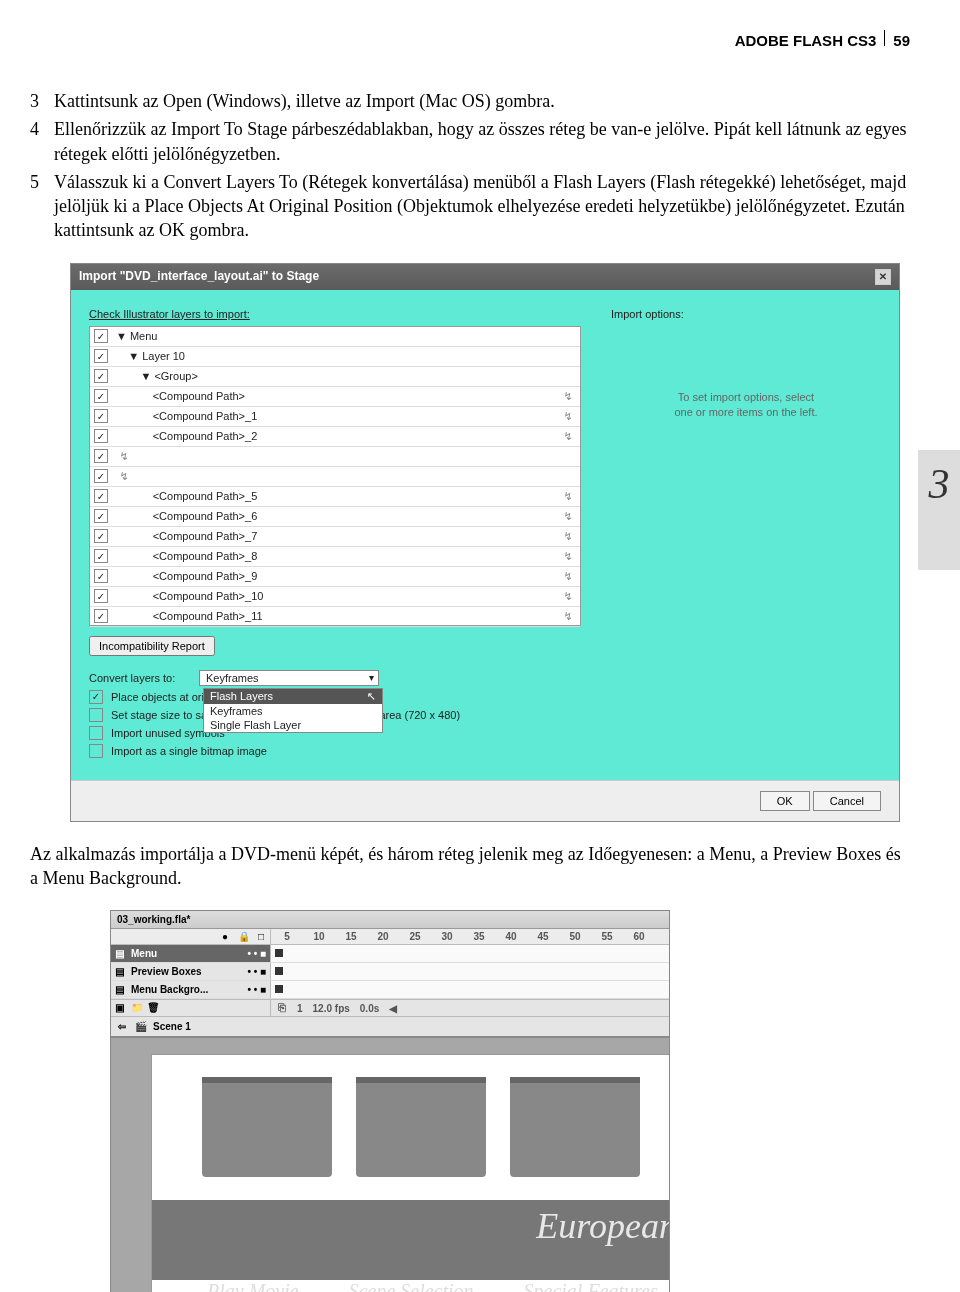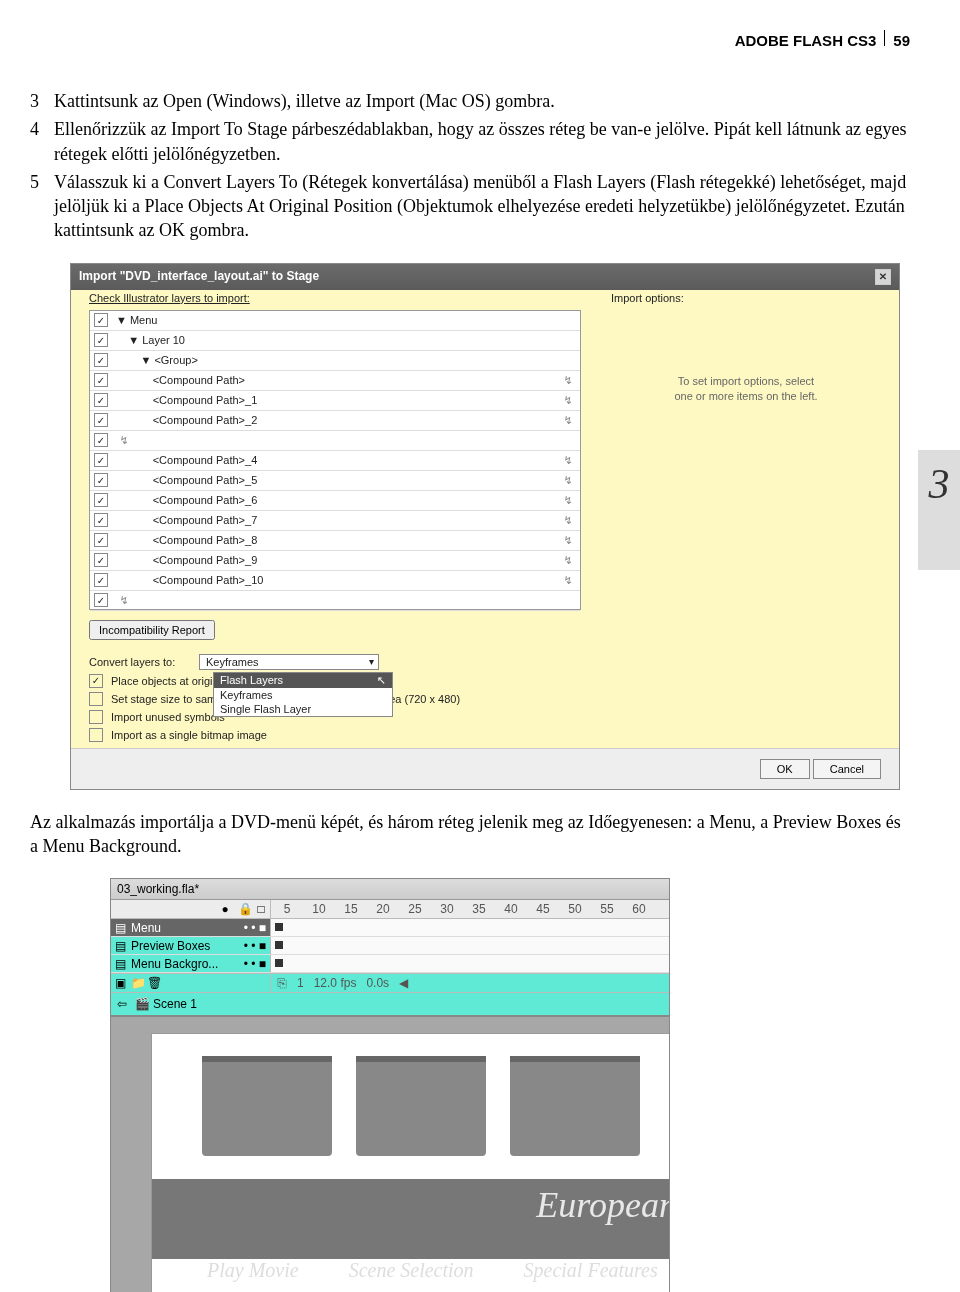--- a/index.html
+++ b/index.html
@@ -11,47 +11,47 @@
 .header-sep { border-left: 1px solid #000; margin: 0 8px; height: 16px; }
 .header-page { font-weight: bold; font-size: 15px; }
 .header-sub { font-weight: bold; font-size: 15px; }
 .body-text { font-family: "Times New Roman", Times, serif; font-size: 18px; line-height: 1.35; margin-bottom: 20px; }
 .step { display: flex; margin-bottom: 4px; }
 .step-num { width: 24px; flex-shrink: 0; }
 .step-txt { flex: 1; }
 .dialog { border: 1px solid #888; margin: 10px 0 20px 40px; width: 830px; font-family: Tahoma, Arial, sans-serif; font-size: 11px; color: #222; background: #eee;}
 .titlebar { background: linear-gradient(#6b6b6b, #5a5a5a); color: #fff; padding: 5px 8px; display: flex; justify-content: space-between; font-weight: bold; font-size: 12px;}
 .closebox { width:16px; height:16px; border:1px solid #ccc; background:#d6d6d6; display:flex; align-items:center; justify-content:center; font-size:10px; color:#333;}
-.dlgbody { padding: 2px 18px; background:#fef9c3; }
+.dlgbody { padding: 18px 18px; background:#5eead4; }
 .columns { display: flex; }
 .leftcol { flex: 1; }
 .rightcol { width: 300px; padding-left: 30px; }
 .list-label { margin-bottom: 6px; text-decoration:underline; }
 .layerlist { background: #fff; border: 1px solid #999; height: 300px; }
 .row { display: flex; align-items: center; border-bottom: 1px solid #ddd; padding: 2px 4px; height:20px; }
 .ck { width:14px; height:14px; border:1px solid #888; margin-right:8px; display:flex; align-items:center; justify-content:center; font-size:10px; flex-shrink:0;}
 .rowlabel { flex:1; white-space:nowrap; overflow:hidden; }
 .rowicon { width:16px; text-align:center; color:#888; }
 .incompat { margin-top:10px; }
 .incompat button { padding:2px 8px; font-size:11px;}
 .options { margin-top:14px; }
 .optline { display:flex; align-items:center; margin:4px 0; }
 .optline .lbl { width:110px; }
 .dropdown { position:relative; display:inline-block; }
 .dropdown-field { border:1px solid #888; background:#fff; padding:1px 20px 1px 6px; width:180px; position:relative; }
 .dropdown-field:after { content:"▾"; position:absolute; right:4px; top:1px; font-size:10px;}
-.dropdown-menu { position:absolute; top:18px; left:14px; border:1px solid #888; background:#fff; width:180px; z-index:5;}
+.dropdown-menu { position:absolute; top:18px; left:4px; border:1px solid #888; background:#fff; width:180px; z-index:5;}
 .dropdown-item { padding:1px 6px; }
 .dropdown-item.sel { background:#555; color:#fff; display:flex; align-items:center; justify-content:space-between;}
 .hint { text-align:center; color:#666; margin-top:70px; line-height:1.4; }
 .buttons { text-align:right; padding:10px 18px; border-top:1px solid #ccc; background:#eee;}
 .btn { padding:3px 16px; border:1px solid #888; background:#f4f4f4; margin-left:0; font-size:11px;}
 .chapter-tab { position:absolute; right:0; top:450px; width:42px; height:120px; background:#ddd; display:flex; align-items:flex-start; justify-content:center; padding-top:10px;}
 .chapter-num { font-family:"Times New Roman", serif; font-size:42px; font-style:italic; color:#333;}
-.timeline { border:1px solid #888; margin:14px 0 0 80px; width:560px; font-family:Tahoma, sans-serif; font-size:12px; background:#5eead4;}
+.timeline { border:1px solid #888; margin:14px 0 0 80px; width:560px; font-family:Tahoma, sans-serif; font-size:10px; background:#e5e5e5;font-weight:bold;}
 .tl-titlebar { background:linear-gradient(#ddd,#ccc); padding:3px 6px; border-bottom:1px solid #999;}
 .tl-head { display:flex; border-bottom:1px solid #bbb; background:#ececec;}
 .tl-left { width:160px; border-right:1px solid #bbb; display:flex; align-items:center; justify-content:flex-end; padding:2px 4px; gap:8px;}
 .tl-ruler { flex:1; display:flex; padding:2px 0; }
 .tl-tick { width:32px; text-align:center; color:#555;}
 .tl-row { display:flex; border-bottom:1px solid #ddd; height:18px; }
 .tl-layer { width:160px; border-right:1px solid #bbb; display:flex; align-items:center; padding:0 4px; gap:6px;}
 .tl-layer.sel { background:#666; color:#fff;}
 .tl-frames { flex:1; background:#fafafa; position:relative;}
 .kf { position:absolute; top:4px; width:8px; height:8px; border:1px solid #333; background:#333;}
@@ -135,21 +135,20 @@
                 <span class="ck">✓</span>
                 <span class="rowlabel">&nbsp;&nbsp;&nbsp;&nbsp;&nbsp;&nbsp;&nbsp;&nbsp;&nbsp;&nbsp;&nbsp;&nbsp;&lt;Compound Path&gt;_2</span>
                 <span class="rowicon">↯</span>
               </div>
               <div class="row">
                 <span class="ck">✓</span>
                 <span class="rowicon">↯</span>
               </div>
               <div class="row">
                 <span class="ck">✓</span>
-                <span class="rowlabel">&nbsp;&nbsp;&nbsp;&nbsp;&nbsp;&nbsp;&nbsp;&nbsp;&nbsp;&nbsp;&nbsp;&nbsp;&lt;Compound Path&gt;_4</span>
                 <span class="rowicon">↯</span>
               </div>
               <div class="row">
                 <span class="ck">✓</span>
                 <span class="rowlabel">&nbsp;&nbsp;&nbsp;&nbsp;&nbsp;&nbsp;&nbsp;&nbsp;&nbsp;&nbsp;&nbsp;&nbsp;&lt;Compound Path&gt;_5</span>
                 <span class="rowicon">↯</span>
               </div>
               <div class="row">
                 <span class="ck">✓</span>
                 <span class="rowlabel">&nbsp;&nbsp;&nbsp;&nbsp;&nbsp;&nbsp;&nbsp;&nbsp;&nbsp;&nbsp;&nbsp;&nbsp;&lt;Compound Path&gt;_6</span>
@@ -170,20 +169,21 @@
                 <span class="rowlabel">&nbsp;&nbsp;&nbsp;&nbsp;&nbsp;&nbsp;&nbsp;&nbsp;&nbsp;&nbsp;&nbsp;&nbsp;&lt;Compound Path&gt;_9</span>
                 <span class="rowicon">↯</span>
               </div>
               <div class="row">
                 <span class="ck">✓</span>
                 <span class="rowlabel">&nbsp;&nbsp;&nbsp;&nbsp;&nbsp;&nbsp;&nbsp;&nbsp;&nbsp;&nbsp;&nbsp;&nbsp;&lt;Compound Path&gt;_10</span>
                 <span class="rowicon">↯</span>
               </div>
               <div class="row">
                 <span class="ck">✓</span>
+                <span class="rowlabel">&nbsp;&nbsp;&nbsp;&nbsp;&nbsp;&nbsp;&nbsp;&nbsp;&nbsp;&nbsp;&nbsp;&nbsp;&lt;Compound Path&gt;_11</span>
                 <span class="rowicon">↯</span>
               </div>
             </div>
           <div class="incompat"><button>Incompatibility Report</button></div>
 
           <div class="options">
             <div class="optline">
               <span class="lbl">Convert layers to:</span>
               <span class="dropdown">
                 <div class="dropdown-field">Keyframes</div>

